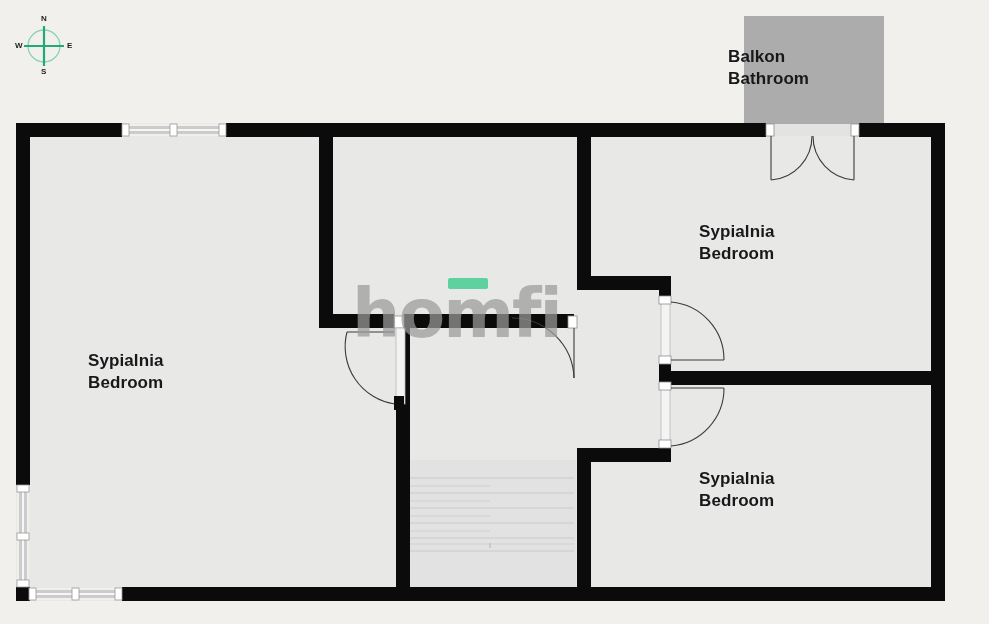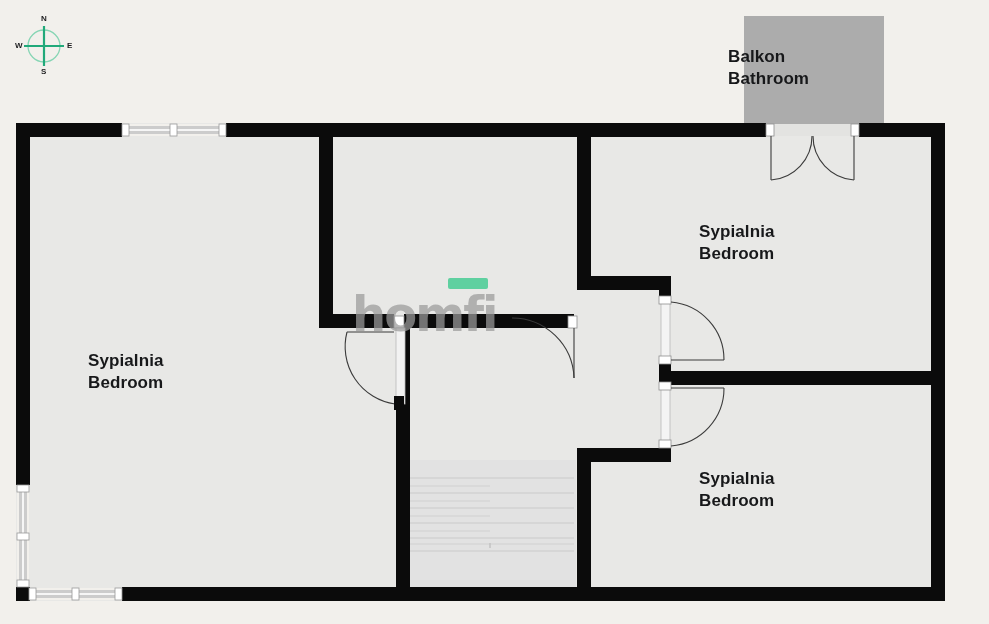--- a/index.html
+++ b/index.html
@@ -56,21 +56,21 @@
     pointer-events: none;
   }
   #watermark-text {
     position: absolute;
     left: 0;
     top: 12px;
     width: 285px;
     height: 72px;
     font-family: "DejaVu Sans", sans-serif;
     font-weight: bold;
-    font-size: 48px;
+    font-size: 68px;
     line-height: 72px;
     color: #9b9b9b;
     opacity: 0.72;
     letter-spacing: -2px;
   }
   #watermark-accent {
     position: absolute;
     left: 96px;
     top: 12px;
     width: 40px;

